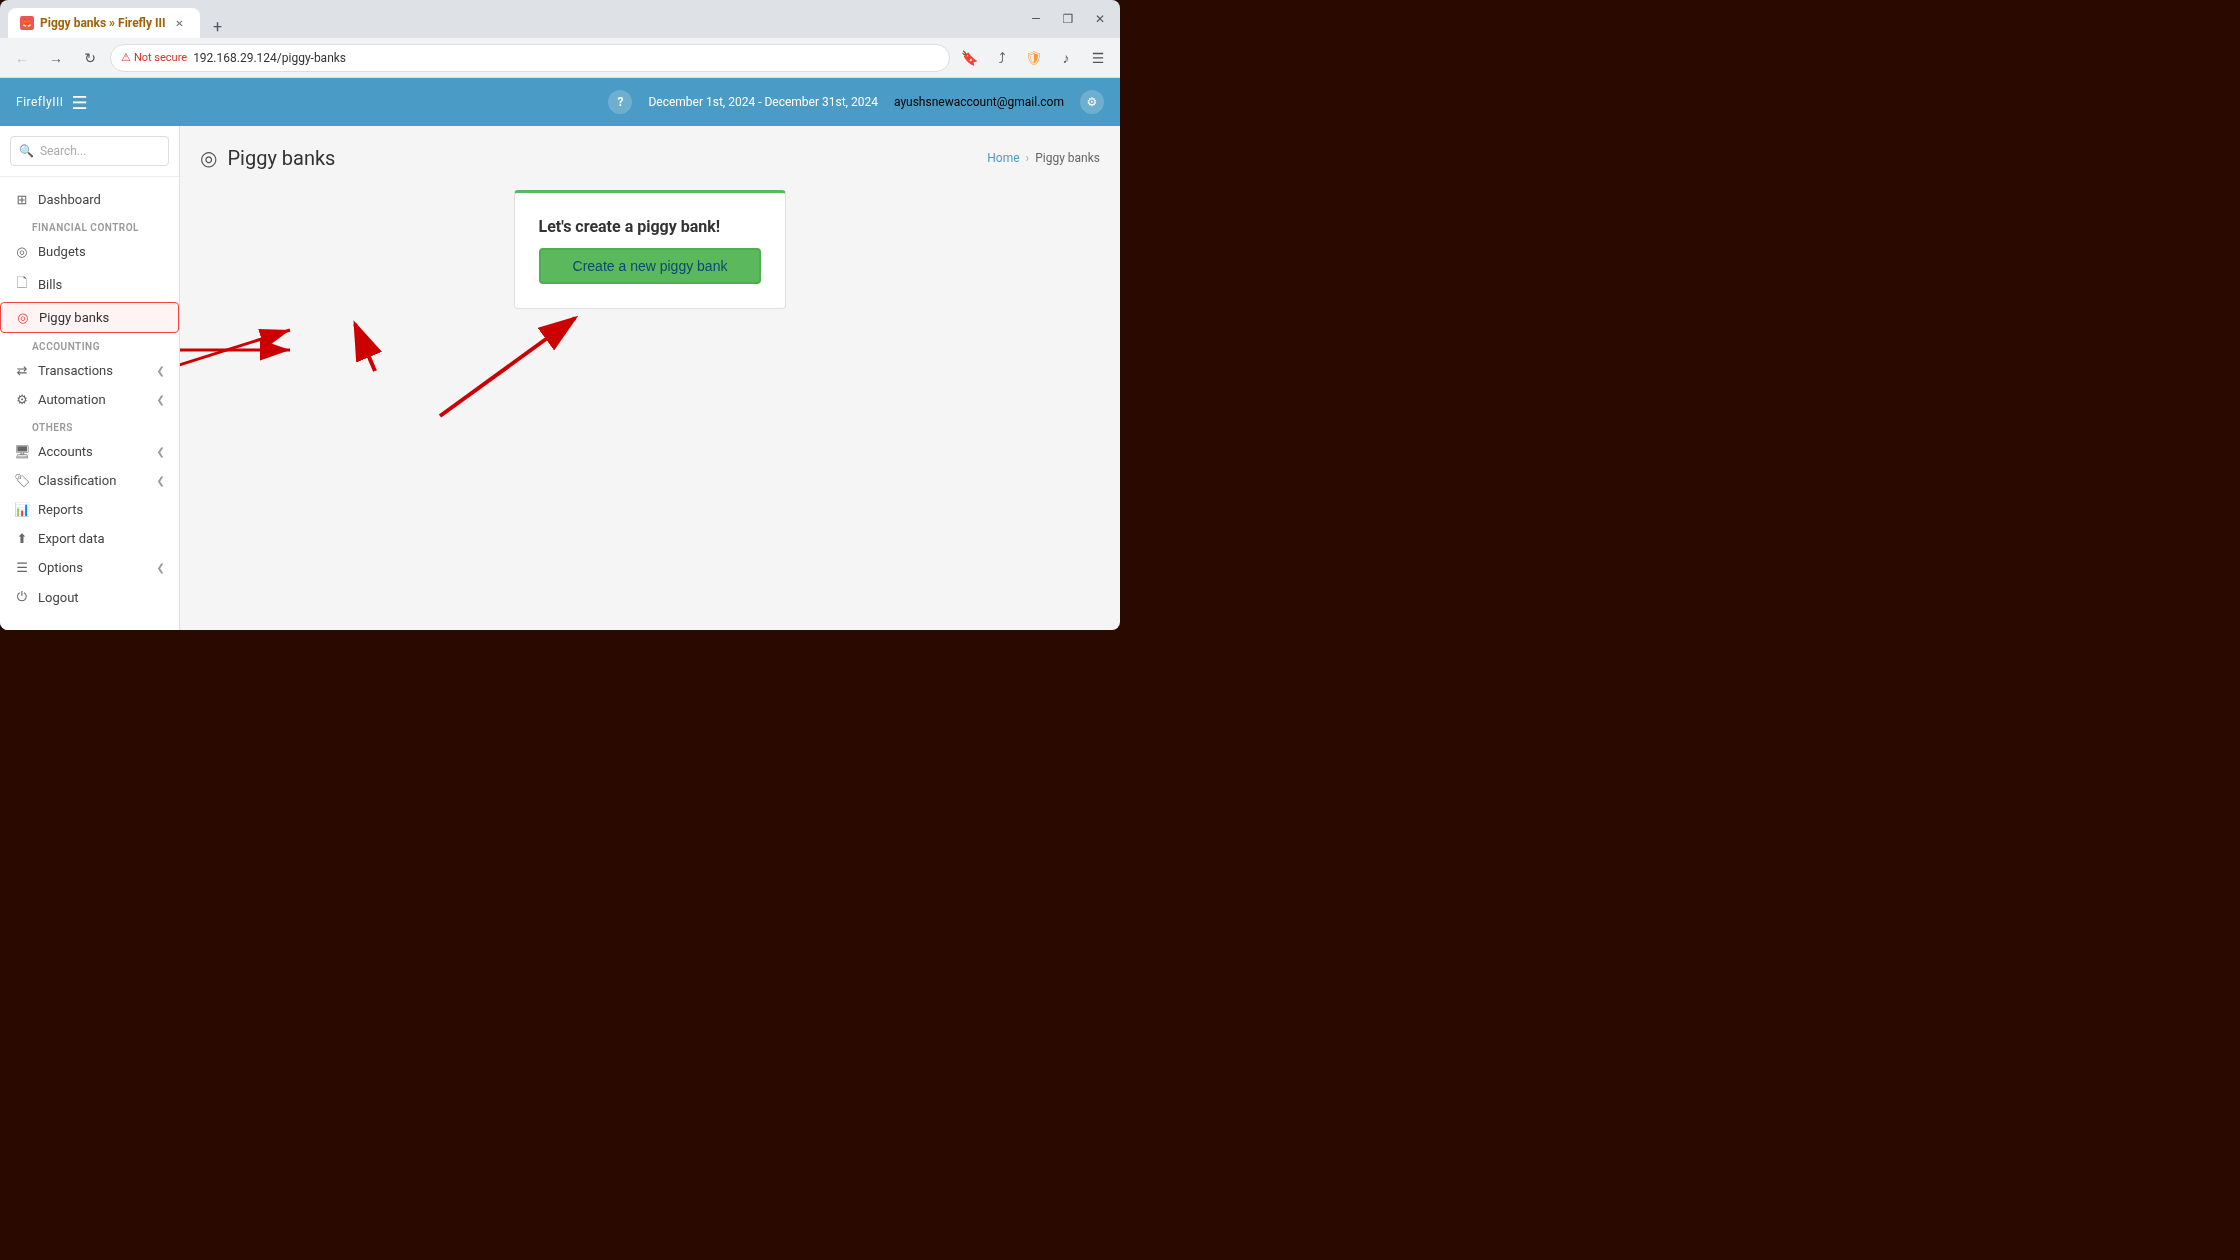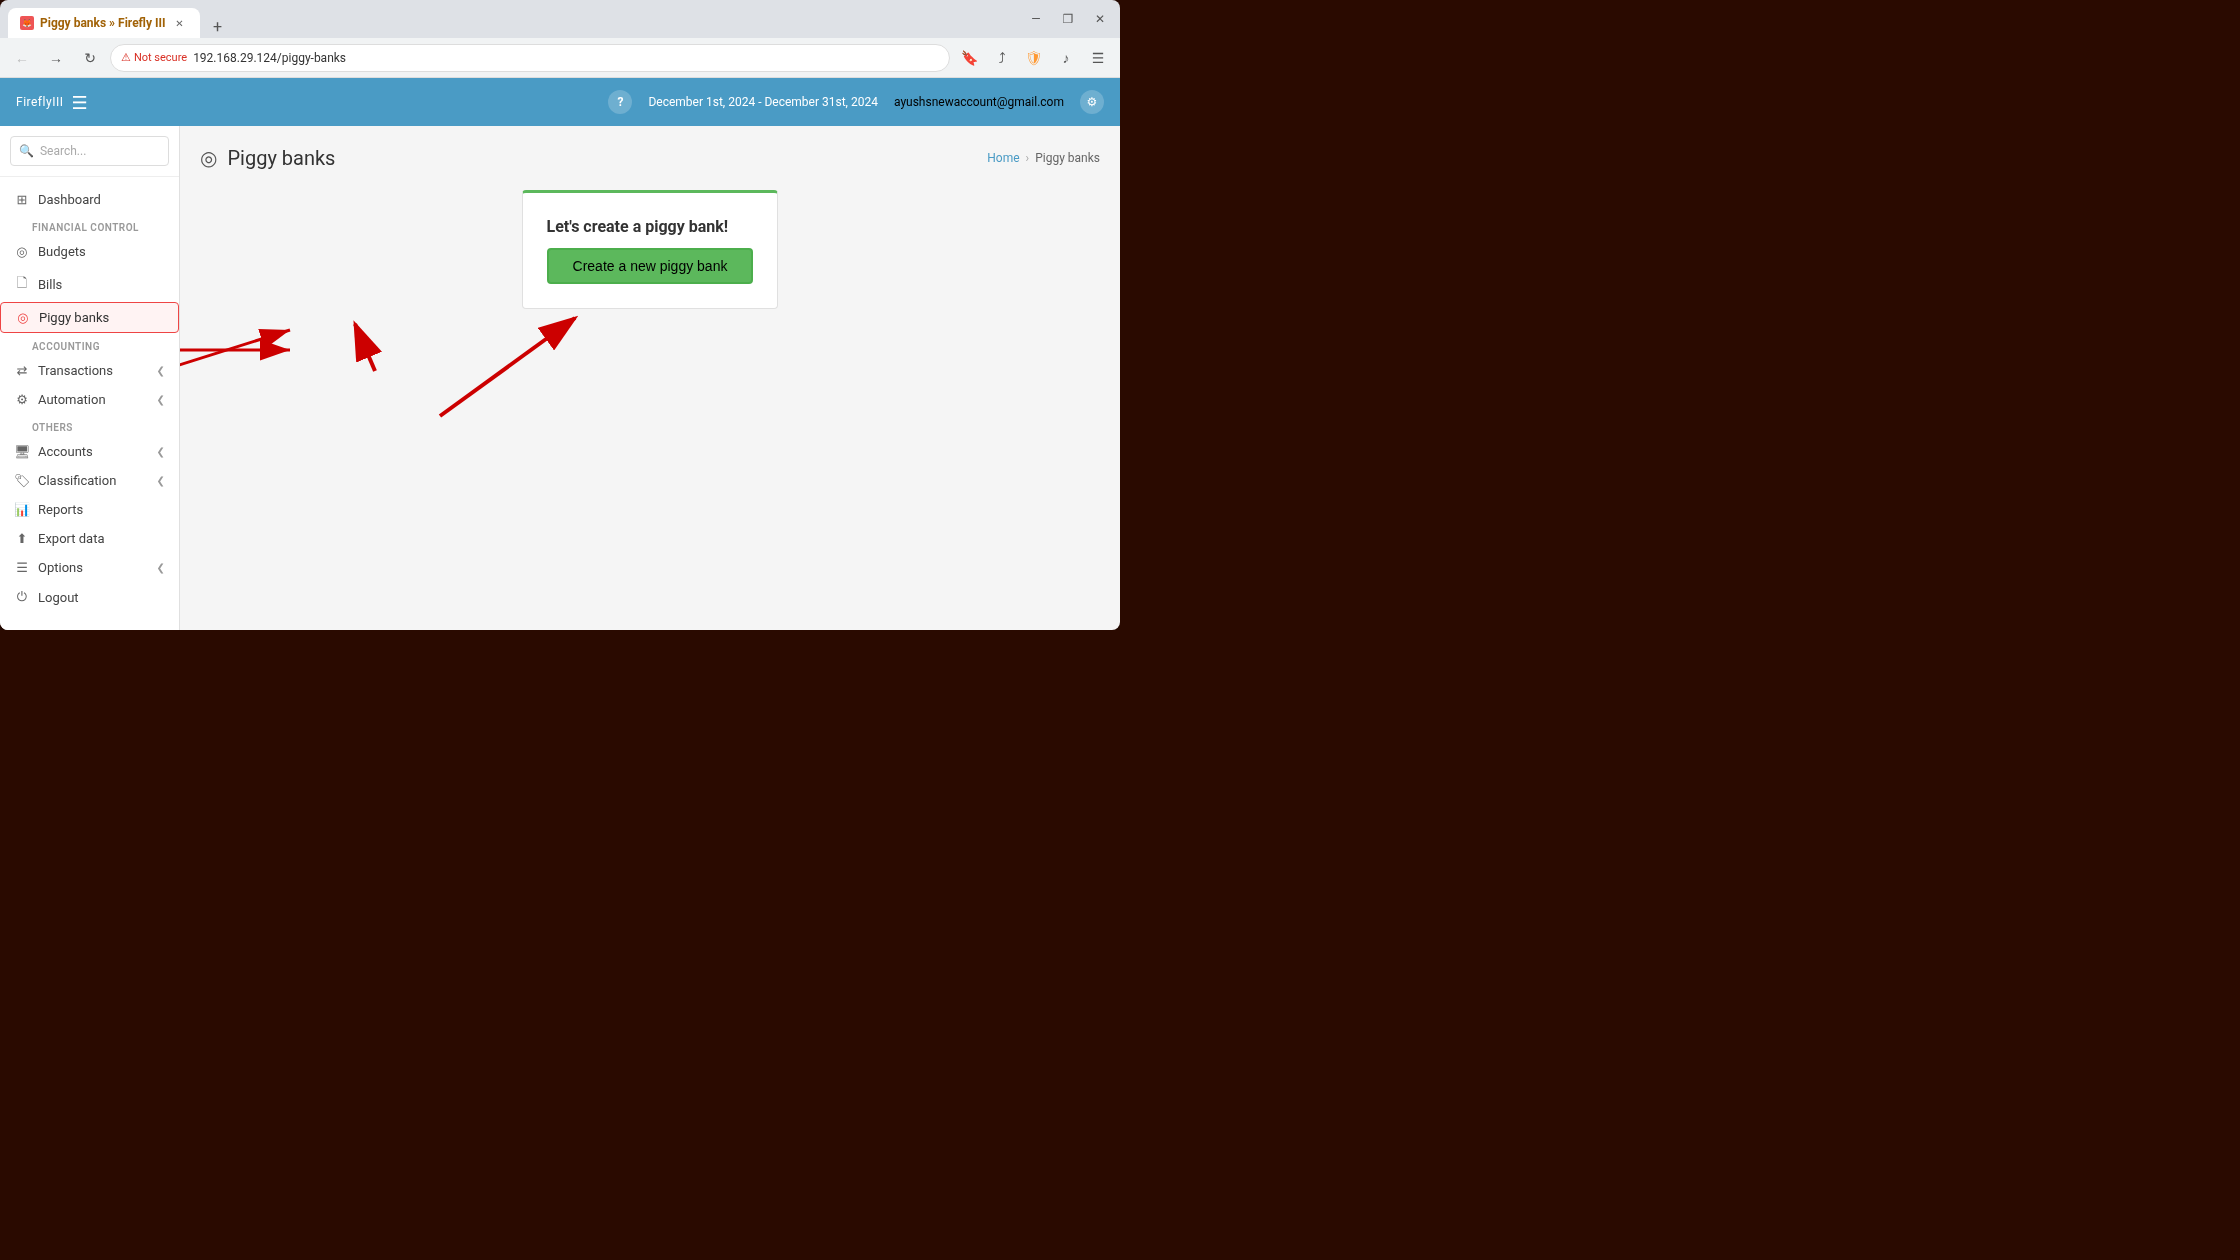--- a/index.html
+++ b/index.html
@@ -387,24 +387,24 @@
 
     .empty-state-text2 {
       font-size: 13px;
       color: #555;
       line-height: 1.5;
       margin-bottom: 16px;
     }
 
     .create-btn {
       background: #5cb85c;
-      color: #000000;
+      color: #0c4a6e;
       border: 2px solid #4cae4c;
       border-radius: 4px;
-      padding: 8px 24px;
+      padding: 8px 32px;
       font-size: 14px;
       cursor: pointer;
       display: block;
       margin: 0 auto;
     }
 
     .page-title-icon {
       font-size: 20px;
       color: #555;
     }

